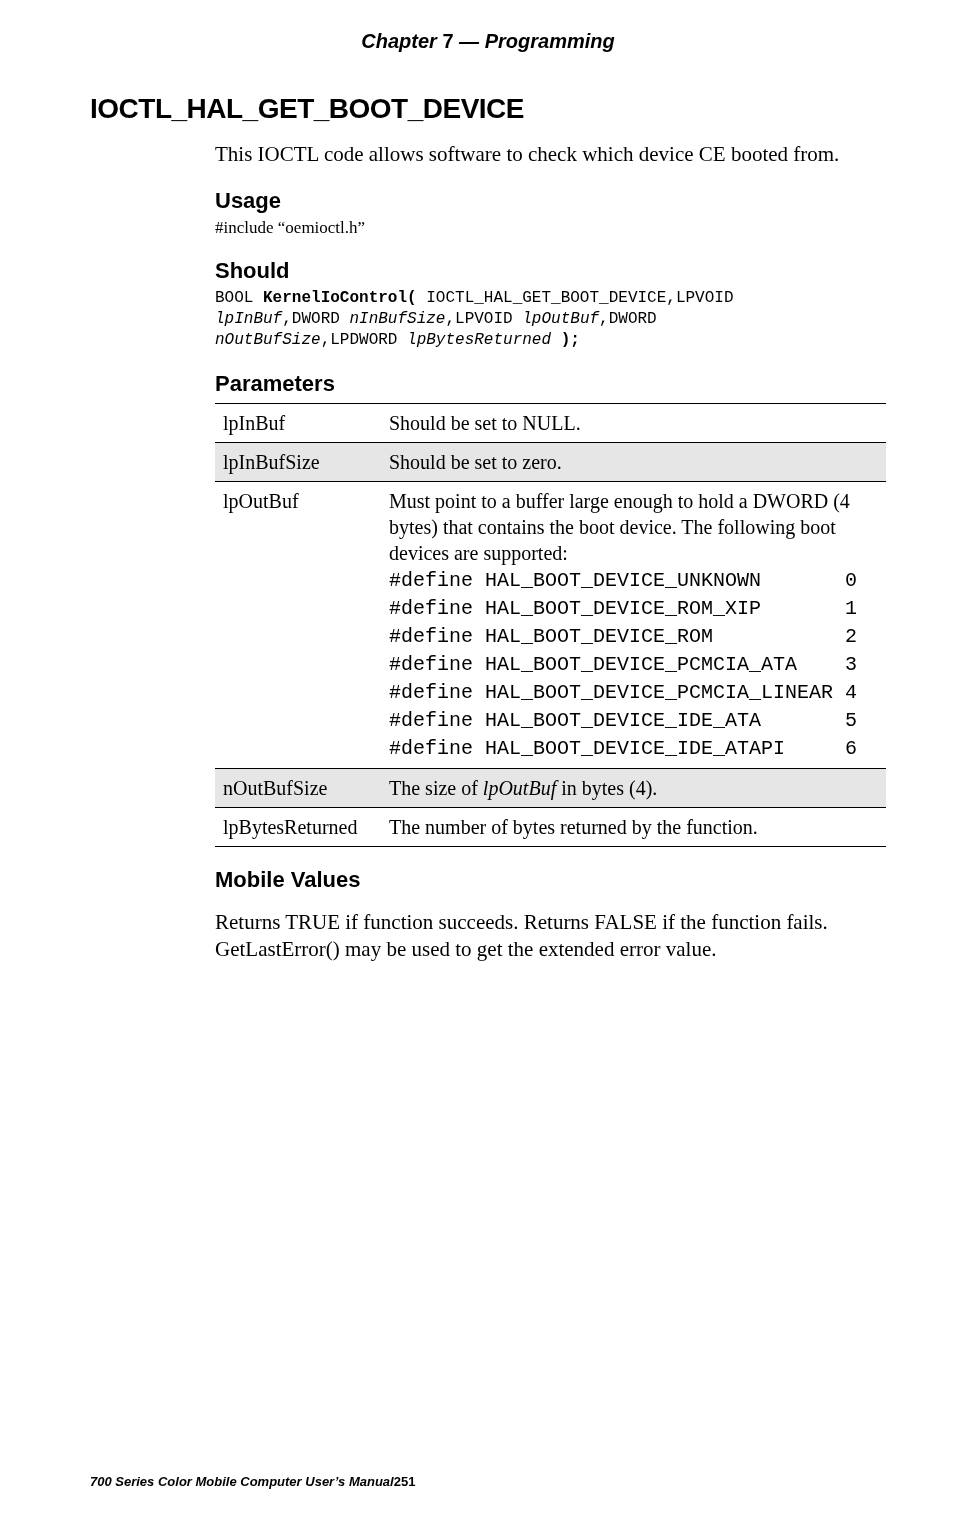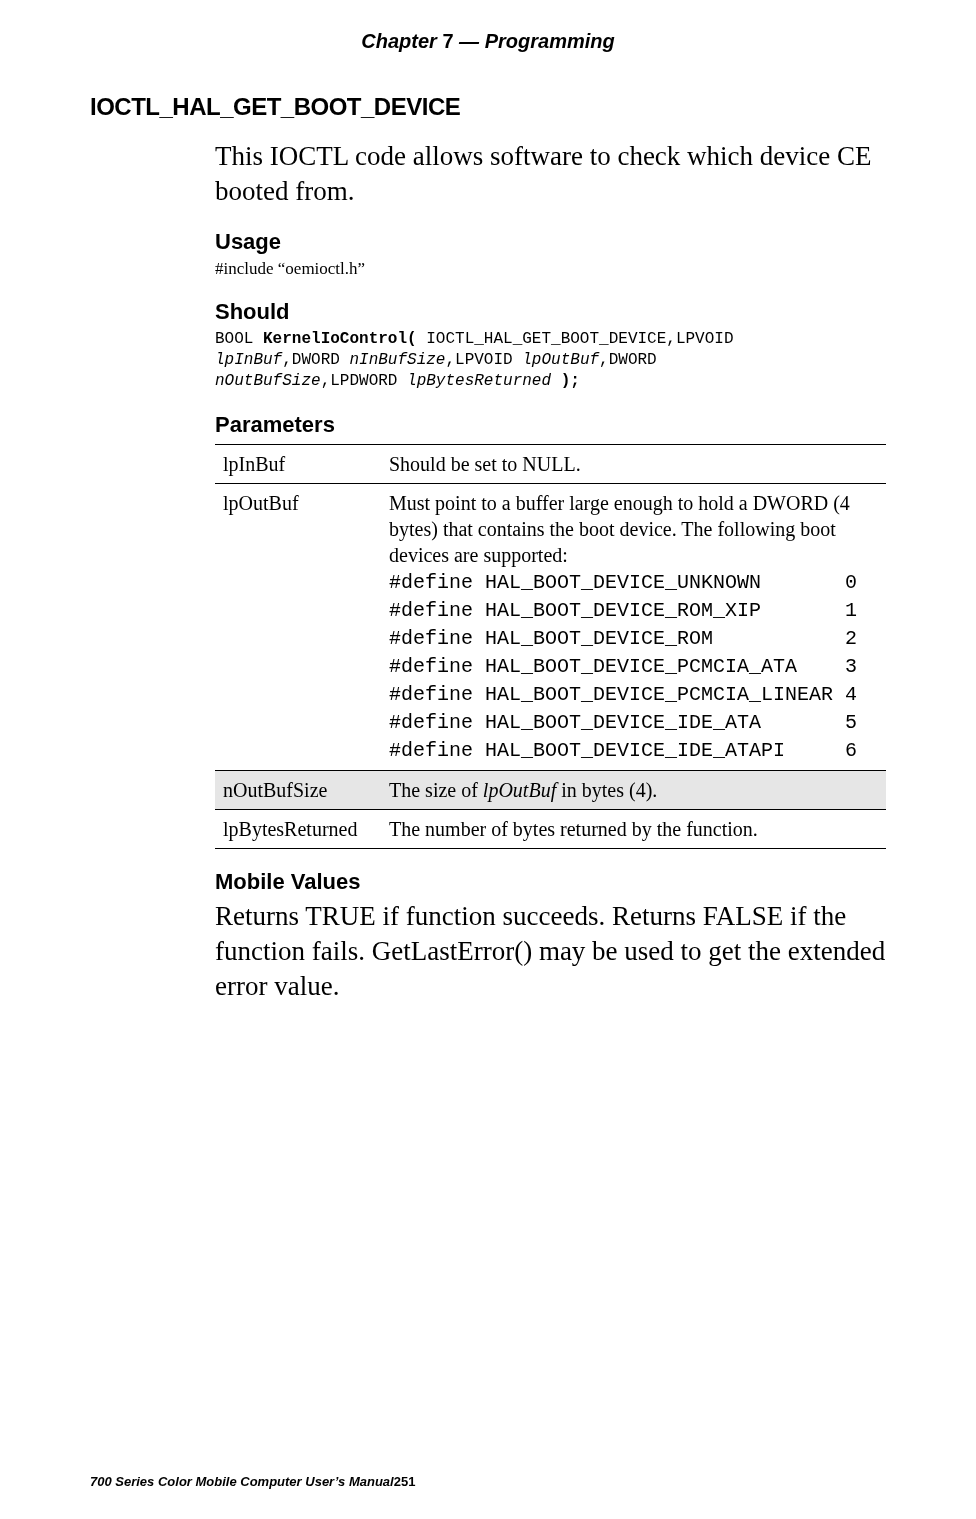--- a/index.html
+++ b/index.html
@@ -20,31 +20,31 @@
       font-size: 20px;
       font-family: Arial, Helvetica, sans-serif;
       margin-bottom: 40px;
     }
     .header .chnum {
       font-style: normal;
     }
     .main-title {
       font-family: Arial, Helvetica, sans-serif;
       font-weight: bold;
-      font-size: 24px;
-      margin-bottom: 18px;
+      font-size: 28px;
+      margin-bottom: 2px;
       letter-spacing: -0.5px;
     }
     .indent-block {
       margin-left: 125px;
     }
     .body-text {
-      font-size: 27px;
+      font-size: 21px;
       line-height: 1.3;
-      margin: 2px 0 20px 0;
+      margin: 16px 0 20px 0;
     }
     .sub-heading {
       font-family: Arial, Helvetica, sans-serif;
       font-weight: bold;
       font-size: 22px;
       margin: 14px 0 4px 0;
     }
     .include-line {
       font-size: 17px;
       margin: 0 0 20px 0;
@@ -126,20 +126,24 @@
 </span><span class="it">lpInBuf</span><span>,DWORD </span><span class="it">nInBufSize</span><span>,LPVOID </span><span class="it">lpOutBuf</span><span>,DWORD
 </span><span class="it">nOutBufSize</span><span>,LPDWORD </span><span class="it">lpBytesReturned</span><span class="kw"> );</span></div>
 
   <div class="sub-heading">Parameters</div>
   <table class="params">
     <tbody>
         <tr>
       <td>lpInBuf</td>
       <td>Should be set to NULL.</td>
     </tr>
+    <tr class="shaded">
+      <td>lpInBufSize</td>
+      <td>Should be set to zero.</td>
+    </tr>
     <tr>
       <td>lpOutBuf</td>
       <td>
         <span>Must point to a buffer large enough to hold a DWORD (4 bytes) that contains the boot device. The following boot devices are supported:</span><br>
         <span class="mono">#define HAL_BOOT_DEVICE_UNKNOWN       0
 #define HAL_BOOT_DEVICE_ROM_XIP       1
 #define HAL_BOOT_DEVICE_ROM           2
 #define HAL_BOOT_DEVICE_PCMCIA_ATA    3
 #define HAL_BOOT_DEVICE_PCMCIA_LINEAR 4
 #define HAL_BOOT_DEVICE_IDE_ATA       5

